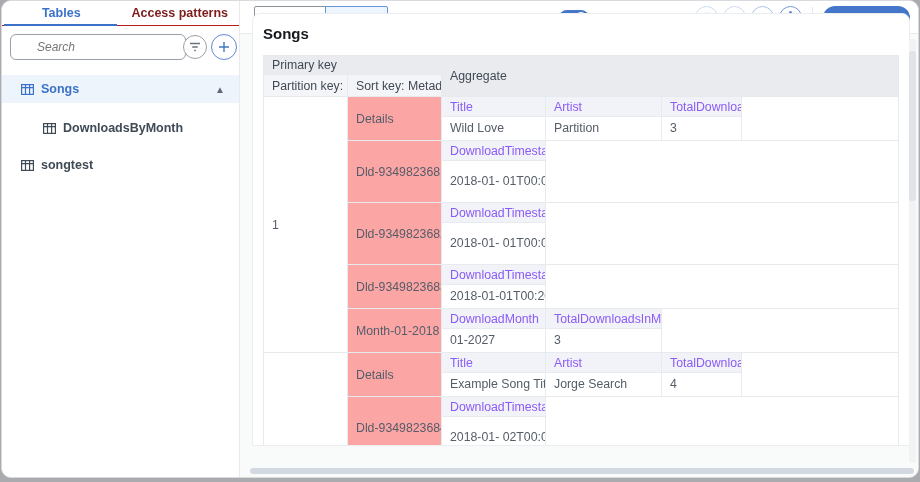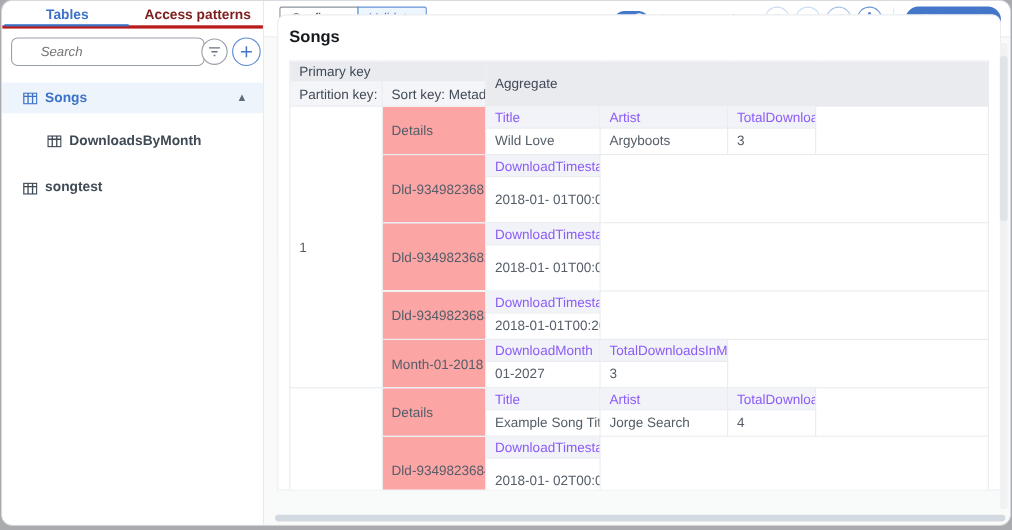--- a/index.html
+++ b/index.html
@@ -11,40 +11,40 @@
   
   .sidebar { position:absolute; left:0; top:0; width:238px; height:100%; background:#fff; border-right:1px solid #e8eaed; }
   .sb-header { position:relative; height:33px; border-bottom:1px solid #e8eaed; }
   .model-icon-btn { position:absolute; left:8px; top:4px; width:24px; height:24px; background:#e9f1fb; border:none; border-radius:4px; display:flex; align-items:center; justify-content:center; cursor:pointer; color:#3f4a55;}
   .model-select { position:absolute; left:37px; top:5px; width:168px; height:23px; border:1px solid #d2d6db; border-radius:4px; background:#fff; display:flex; align-items:center; padding:0 8px; font-size:12px; color:#414a56; cursor:pointer;}
   .model-select .chev { margin-left:auto; color:#9aa1a9; font-size:10px; }
   .kebab-btn { position:absolute; right:6px; top:5px; width:20px; height:22px; border:none; background:transparent; color:#3f4a55; cursor:pointer; font-size:13px; font-weight:bold; letter-spacing:0; line-height:6px;}
   .kebab-dots { display:flex; flex-direction:column; gap:2px; align-items:center;}
   .kebab-dots i { width:3px; height:3px; border-radius:50%; background:currentColor; }
 
-  .tabs { position:relative; height:25px; border-bottom:3px solid #b91c1c; display:flex; }
+  .tabs { position:relative; height:25px; border-bottom:1px solid #b91c1c; display:flex; }
   .tab { width:50%; text-align:center; font-size:12.5px; font-weight:700; line-height:24px; color:#7f1d1d; cursor:pointer; position:relative;}
   .tab.active { color:#3b72c8; }
   .tab.active::after { content:""; position:absolute; left:2px; right:4px; bottom:-1px; height:2px; background:#3b72c8; }
 
   .search-row { position:relative; height:40px; }
   .search-input { position:absolute; left:8px; top:8px; width:176px; height:26px; border:1px solid #9aa0a8; border-radius:6px; font-size:12px; font-style:italic; color:#5f6b7a; padding:0 8px 0 26px; outline:none; background:#fff;}
   .search-icon { position:absolute; left:15px; top:14px; color:#7d858e; pointer-events:none;}
   .circle-btn { position:absolute; border-radius:50%; background:#fff; display:flex; align-items:center; justify-content:center; cursor:pointer;}
   .filter-btn { left:181px; top:9px; width:24px; height:24px; border:1px solid #9aa0a8; color:#6b747e;}
   .add-btn { left:209px; top:8px; width:26px; height:26px; border:1px solid #5c89d2; color:#4477c9; font-size:16px; font-weight:400;}
 
   .tree { position:relative; }
   .tree-row { display:flex; align-items:center; height:28px; font-size:12.5px; font-weight:700; color:#3f4a55; cursor:pointer; }
   .tree-row .t-icon { display:inline-flex; margin-right:7px; }
   .tree-row.selected { background:#edf4fc; color:#3b72c8; }
   .row-songs { padding-left:19px; margin-top:9px; }
   .row-songs .chev-up { margin-left:auto; margin-right:14px; color:#5f6b7a; font-size:10px; }
   .row-child { padding-left:41px; height:24px; margin-top:13px; }
-  .row-songtest { padding-left:19px; height:24px; margin-top:13px;align-items:flex-end; }
+  .row-songtest { padding-left:19px; height:24px; margin-top:13px; }
 
   
   .main { position:absolute; left:238px; top:0; right:0; height:100%; background:#f9fafa;}
   .topbar { position:absolute; left:0; top:0; right:0; height:33px; background:#fff; border-bottom:1px solid #e8eaed; }
   .seg { position:absolute; left:14px; top:5px; display:flex; }
   .seg button { height:22px; font-size:11.5px; font-family:inherit; padding:0 10px; cursor:pointer; }
   .btn-configure { background:#fff; border:1px solid #8b929a; border-radius:2px 0 0 2px; color:#414a56; }
   .btn-validate { background:#edf5fe; border:1px solid #6493d6; border-radius:0 2px 2px 0; color:#3e74c8; margin-left:-1px; }
   .tb-right { position:absolute; right:8px; top:0; height:33px; display:flex; align-items:center; gap:5px; }
   .toggle { position:relative; width:30px; height:16px; border-radius:8px; background:#4477c9; cursor:pointer; margin-right:4px;}
@@ -214,21 +214,21 @@
             <tr class="h-row">
               <td class="pk-cell" rowspan="10">1</td>
               <td class="sk-cell" rowspan="2">Details</td>
               <td class="attr-h">Title</td>
               <td class="attr-h">Artist</td>
               <td class="attr-h">TotalDownloads</td>
               <td class="filler" rowspan="2" colspan="1"></td>
             </tr>
             <tr class="v-single">
               <td class="attr-v">Wild Love</td>
-              <td class="attr-v">Argyboots</td>
+              <td class="attr-v">Partition</td>
               <td class="attr-v">3</td>
             </tr>
             <tr class="h-row">
               <td class="sk-cell" rowspan="2">Dld-9349823681</td>
               <td class="attr-h">DownloadTimestamp</td>
               <td class="filler" rowspan="2" colspan="3"></td>
             </tr>
             <tr class="v-double">
               <td class="attr-v">2018-01-
 01T00:00:07</td>

